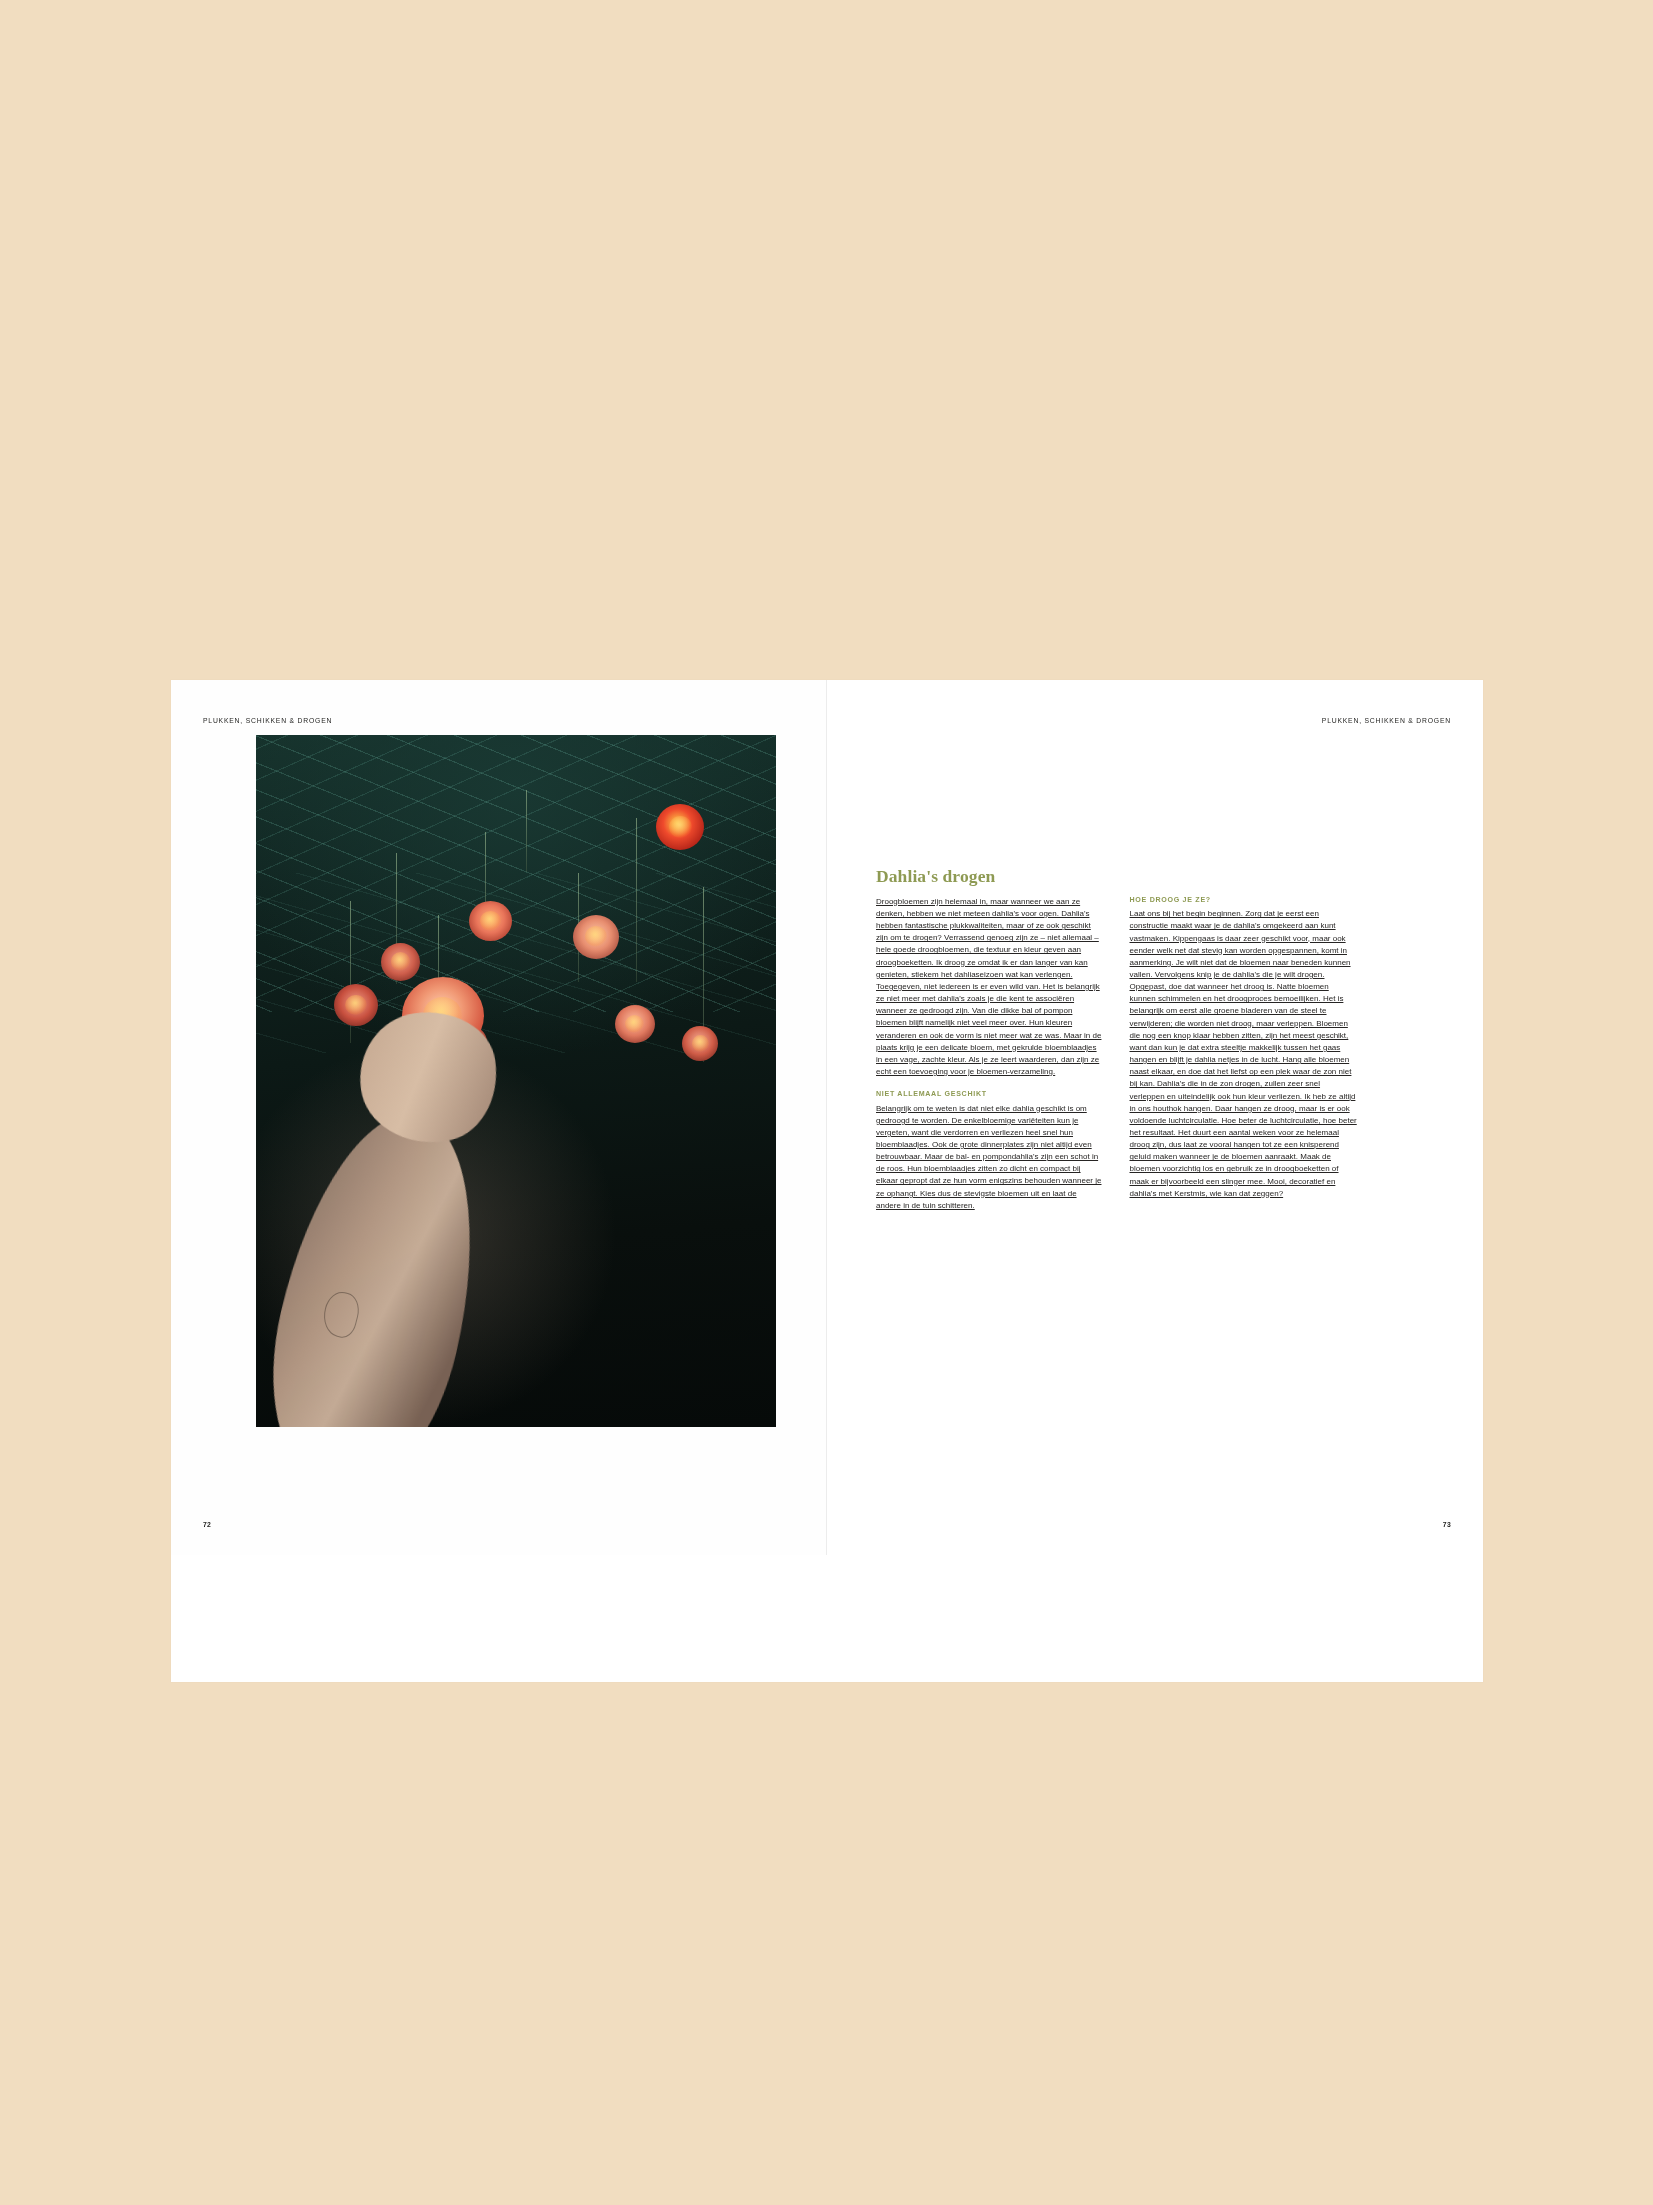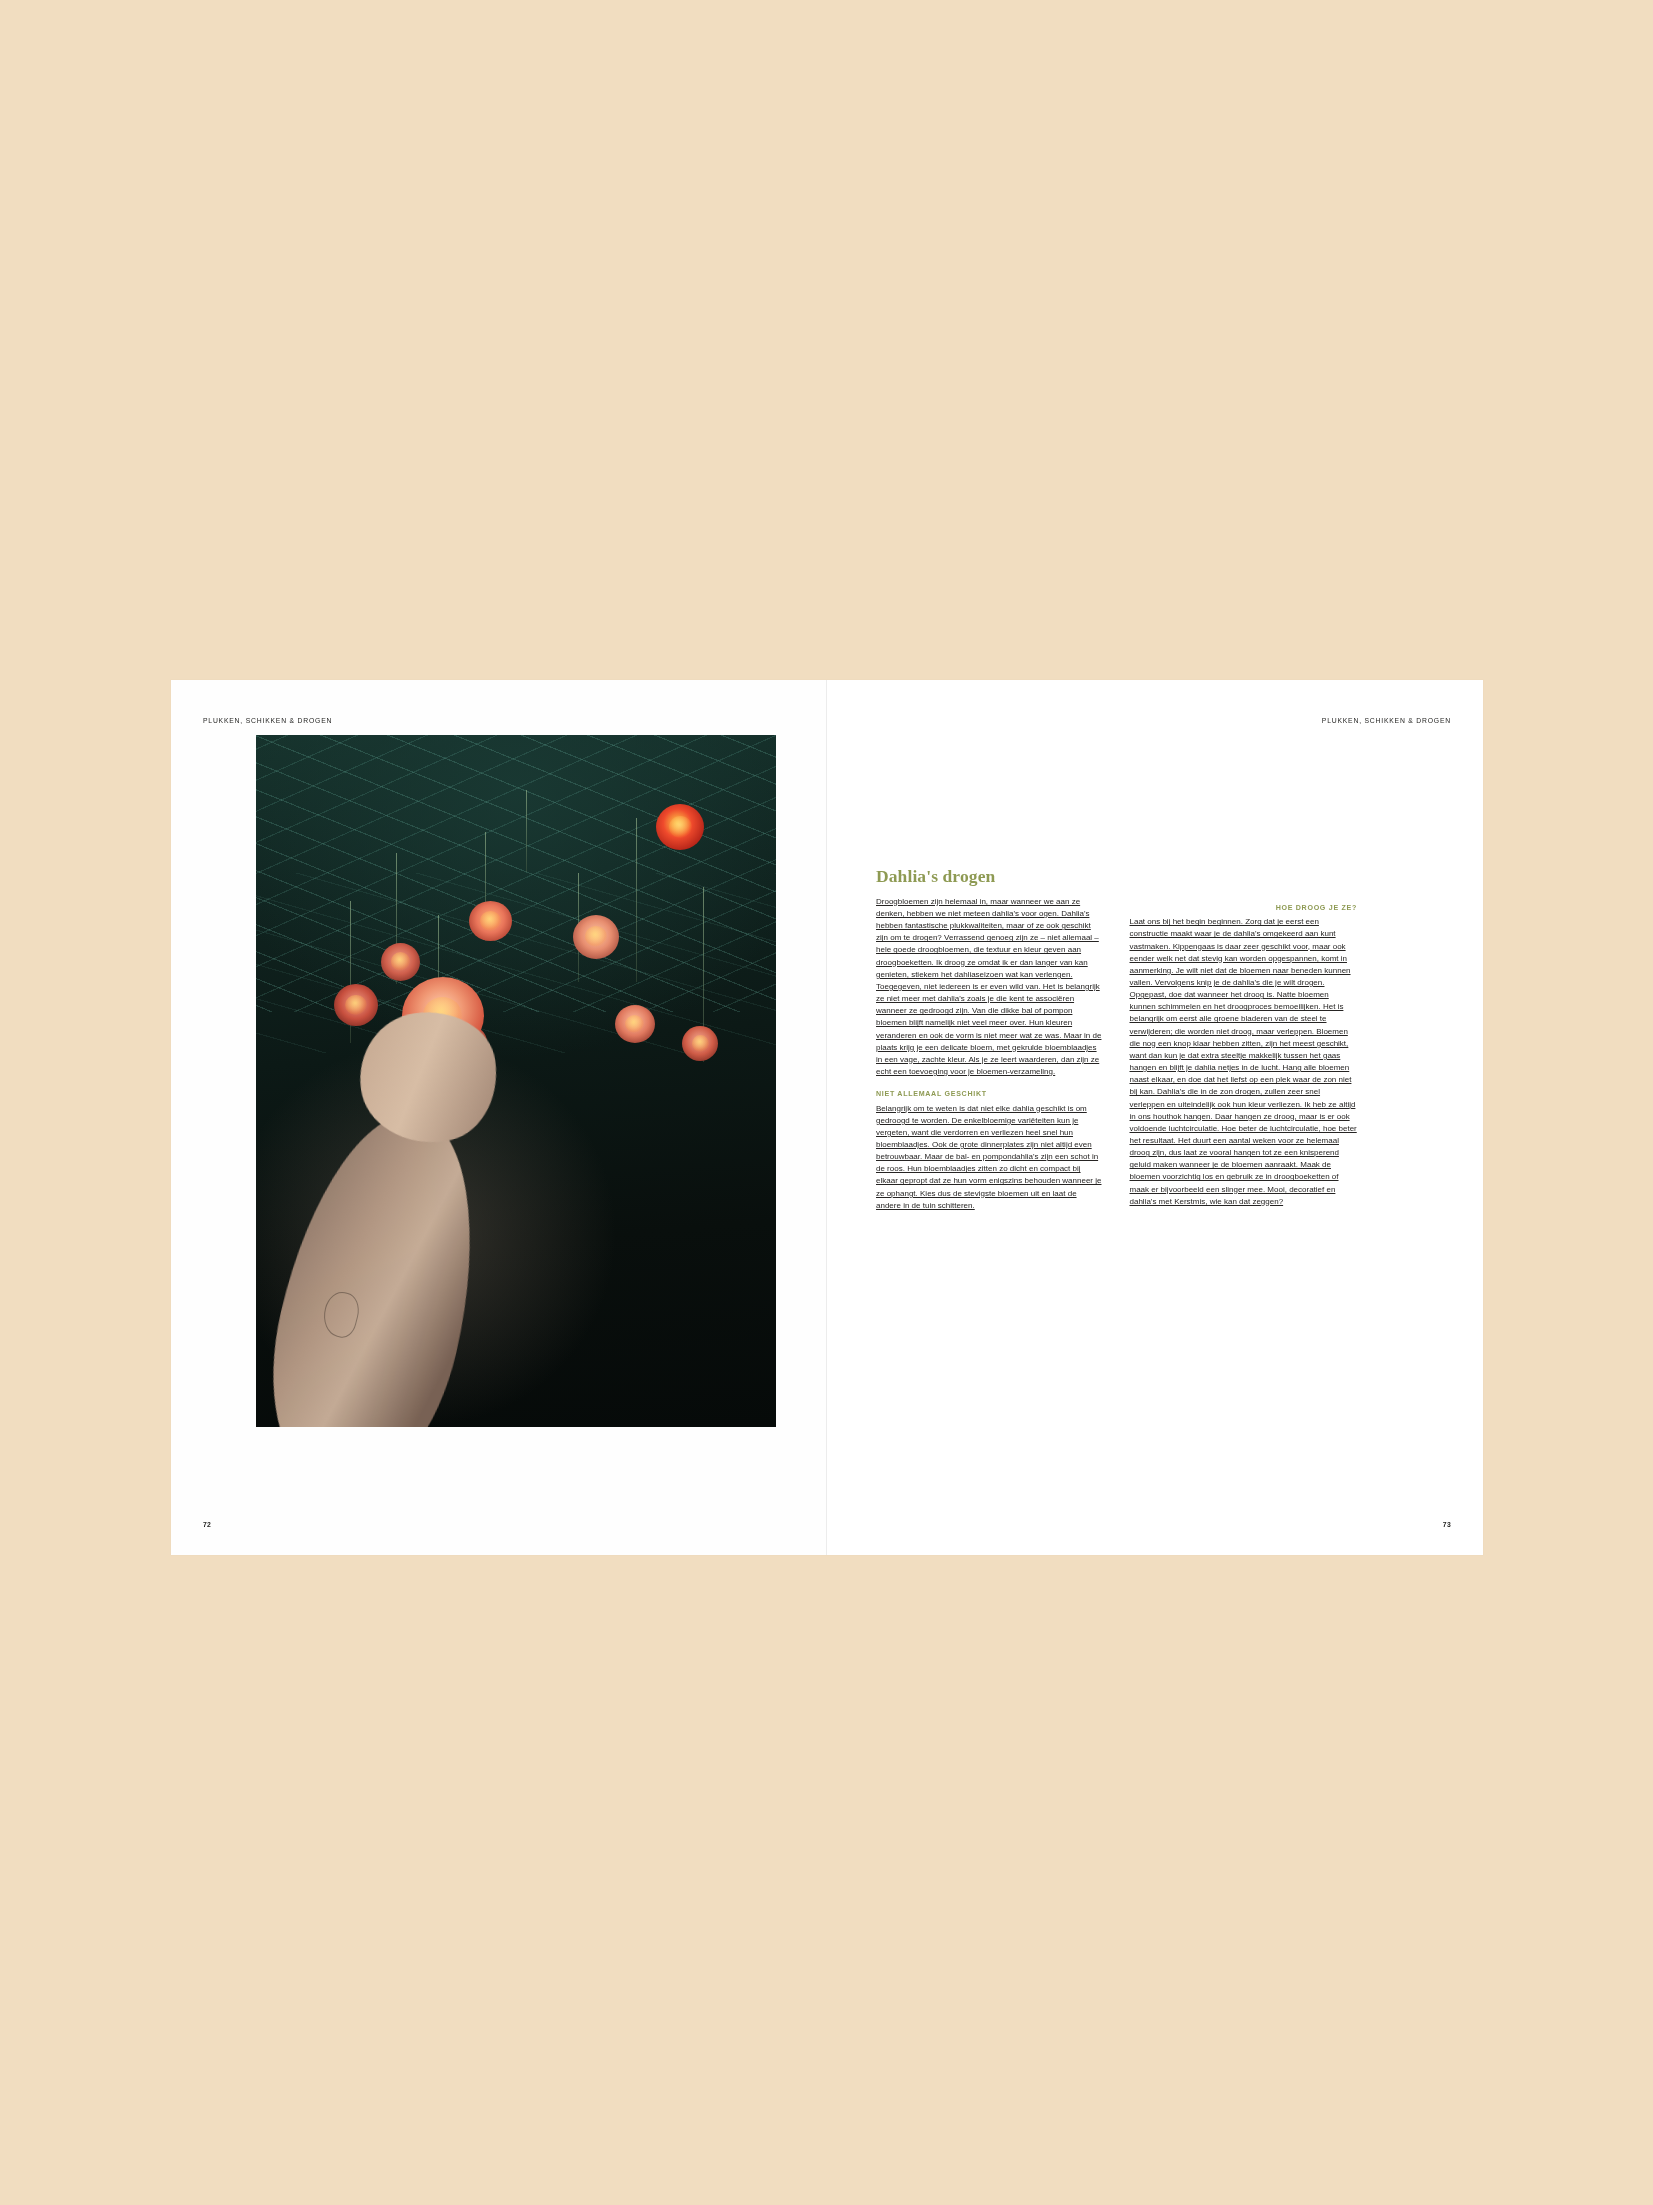--- a/index.html
+++ b/index.html
@@ -13,21 +13,21 @@
     font-family: "Liberation Sans", sans-serif;
     overflow: hidden;
   }
 
   
   .spread {
     position: absolute;
     left: 171px;
     top: 680px;
     width: 1312px;
-    height: 875px;
+    height: 1002px;
     background: #ffffff;
     display: flex;
     box-shadow: 0 0 0 0.5px rgba(0,0,0,0.02);
   }
   .page {
     position: relative;
     width: 656px;
     height: 875px;
     box-sizing: border-box;
   }
@@ -183,21 +183,21 @@
     width: 228px;
   }
   .subhead {
     font-size: 7.1px;
     letter-spacing: 0.7px;
     color: #8e9a53;
     text-transform: uppercase;
     margin: 12px 0 4.4px 0;
     font-weight: 600;
   }
-  .subhead.first { margin-top: 8px; text-align: right; }
+  .subhead.first { margin-top: 0; }
   p.body {
     font-size: 8px;
     line-height: 1.52;
     color: #262423;
     margin: 0 0 5.5px 0;
     text-align: left;
     hyphens: auto;
     text-decoration: underline;
   }
 </style>

